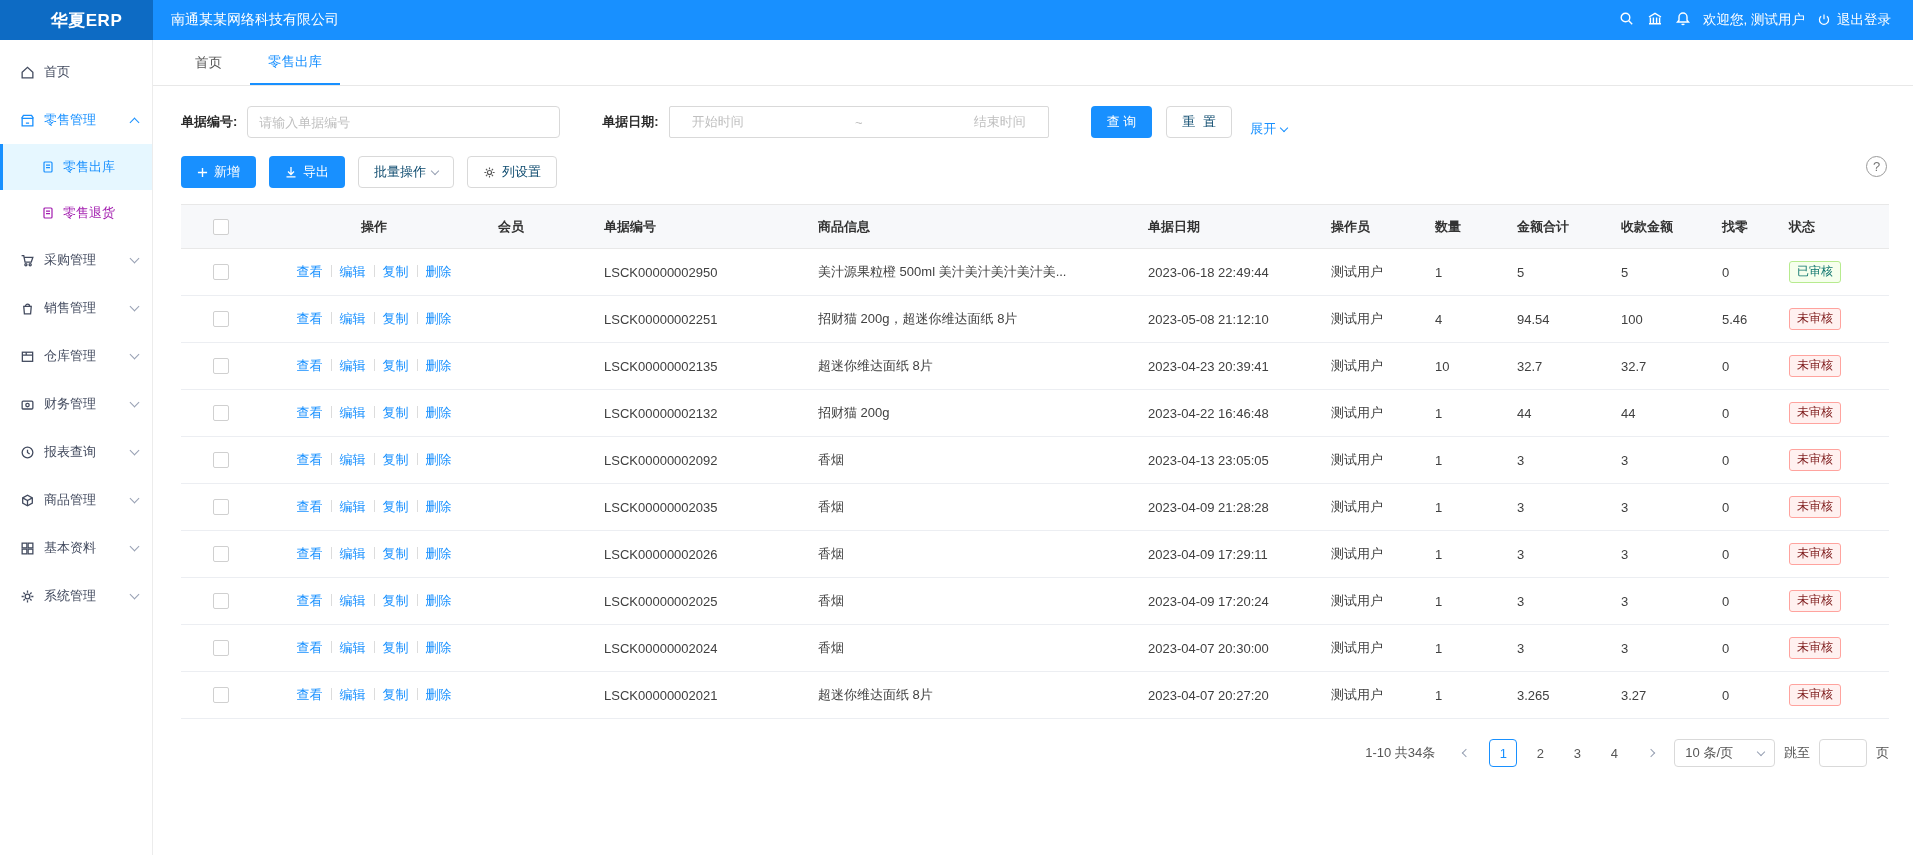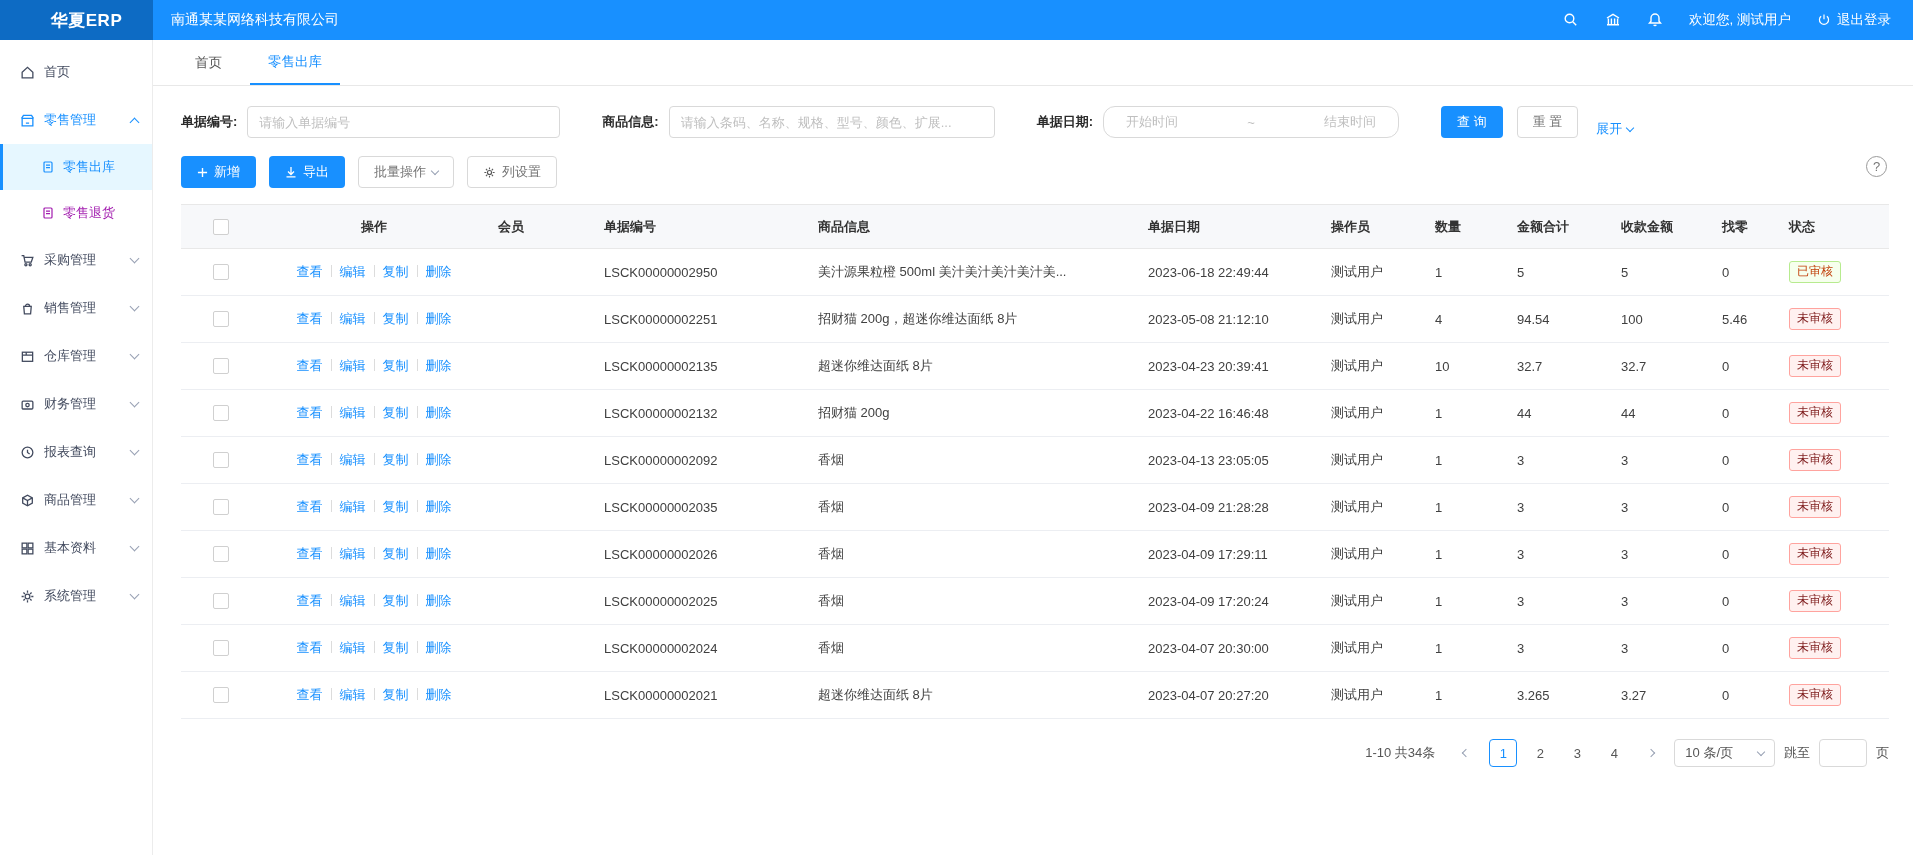--- a/index.html
+++ b/index.html
@@ -7,21 +7,21 @@
   body {
     font-family: "Liberation Sans", "DejaVu Sans", sans-serif;
     font-size: 13px; color: #333; background: #fff; overflow: hidden;
   }
 
   
   .topbar { height: 40px; background: #1890ff; display: flex; align-items: center; color: #fff; }
   .logo { width: 153px; height: 40px; background: #0d6bc4; font-size: 17px; font-weight: bold;
           display: flex; align-items: center; justify-content: center; letter-spacing: .5px; cursor: pointer; padding-left: 20px; }
   .company { margin-left: 18px; font-size: 14px; }
-  .topbar-right { margin-left: auto; display: flex; align-items: center; gap: 26px; padding-right: 22px; font-size: 13.5px; }
+  .topbar-right { margin-left: auto; display: flex; gap: 12px; padding-right: 22px; font-size: 13.5px; }
   .tb-icon { display: flex; cursor: pointer; }
   .tb-icon svg { display: block; stroke: #fff; fill: none; stroke-width: 1.4; }
   .welcome { cursor: pointer; white-space: nowrap; }
   .logout { display: flex; align-items: center; gap: 6px; cursor: pointer; white-space: nowrap; }
 
   
   .layout { display: flex; height: 815px; }
   .sidebar { width: 153px; flex-shrink: 0; background: #fff; border-right: 1px solid #ececec; padding-top: 8px; }
   .main { flex: 1; min-width: 0; display: flex; flex-direction: column; }
 
@@ -56,29 +56,29 @@
   .content { padding: 20px 24px 0 28px; }
 
   .filter-row { display: flex; align-items: flex-end; }
   .f-group { display: flex; align-items: center; margin-right: 42px; }
   .f-label { font-weight: 600; color: #2b2b2b; margin-right: 10px; white-space: nowrap; }
   .f-input { height: 32px; border: 1px solid #d9d9d9; border-radius: 4px; padding: 0 11px; font-size: 13px;
              color: #333; outline: none; font-family: inherit; }
   .f-input::placeholder { color: #bfbfbf; }
   .input-billno { width: 313px; }
   .input-goods { width: 326px; }
-  .date-range { width: 296px; height: 32px; border: 1px solid #d9d9d9; border-radius: 12px;
+  .date-range { width: 380px; height: 32px; border: 1px solid #d9d9d9; border-radius: 2px;
                 display: flex; align-items: center; justify-content: space-between; padding: 0 22px;
                 color: #bfbfbf; cursor: pointer; background: #fff; }
 
   .btn { height: 32px; border-radius: 4px; padding: 0 15px; font-size: 13px; display: inline-flex;
          align-items: center; gap: 6px; cursor: pointer; border: 1px solid transparent; white-space: nowrap;
          font-family: inherit; background: #fff; }
   .btn.primary { background: #1890ff; color: #fff; }
-  .btn.default { border-color: #d9d9d9; color: #737373; }
+  .btn.default { border-color: #d9d9d9; color: #0c4a6e; font-family: Liberation Mono, monospace; }
   .btn svg { display: block; }
   .link { color: #1890ff; cursor: pointer; display: inline-flex; align-items: center; gap: 5px; white-space: nowrap; } .ml14 { margin-left: 14px; } .ml18 { margin-left: 18px; }
 
   .toolbar-row { display: flex; margin-top: 18px; gap: 13px; }
   .help-circle { margin-left: auto; width: 21px; height: 21px; border: 1px solid #9a9a9a; border-radius: 50%;
                  display: flex; align-items: center; justify-content: center; color: #777; font-size: 13px;
                  cursor: pointer; margin-right: 2px; }
 
   
   table.grid { width: 100%; border-collapse: collapse; margin-top: 16px; table-layout: fixed; }
@@ -88,21 +88,21 @@
   .grid td { height: 47px; border-bottom: 1px solid #eceef2; padding: 0 10px;
              white-space: nowrap; overflow: hidden; text-overflow: ellipsis; color: #404040; }
   .grid th.center, .grid td.center { text-align: center; }
   .grid a { color: #1890ff; text-decoration: none; cursor: pointer; }
   .sep { display: inline-block; width: 1px; height: 12px; background: #dcdcdc; margin: 0 8px; vertical-align: -1px; }
 
   .checkbox { width: 16px; height: 16px; border: 1px solid #d0d0d0; border-radius: 2px; background: #fff;
               display: inline-block; cursor: pointer; vertical-align: middle; }
 
   .badge { display: inline-block; padding: 1px 7px 2px; font-size: 12px; border-radius: 3px; line-height: 17px; }
-  .badge.approved { color: #c2410c; background: #f6ffed; border: 1px solid #b7eb8f; }
+  .badge.approved { color: #0f766e; background: #f6ffed; border: 1px solid #b7eb8f; }
   .badge.pending  { color: #7f1d1d; background: #fff1f0; border: 1px solid #ffa39e; }
 
   
   .pagination { display: flex; align-items: center; justify-content: flex-end; gap: 9px;
                 margin-top: 20px; color: #565656; font-size: 13px; }
   .page-btn { min-width: 28px; height: 28px; display: inline-flex; align-items: center; justify-content: center;
               border-radius: 4px; cursor: pointer; color: #565656; background: #fff; }
   .page-btn.active { border: 1px solid #1890ff; color: #1890ff; }
   .page-size-select { height: 28px; border: 1px solid #d9d9d9; border-radius: 4px; padding: 0 10px;
                       display: inline-flex; align-items: center; gap: 25px; cursor: pointer; background: #fff; }
@@ -277,24 +277,20 @@
       <div class="tab">首页</div>
       <div class="tab active">零售出库</div>
     </div>
 
     <div class="content">
 
       <div class="filter-row">
         <div class="f-group">
           <span class="f-label">单据编号:</span>
           <input class="f-input input-billno" placeholder="请输入单据编号" style="">
-        </div>
-        <div class="f-group">
-          <span class="f-label">商品信息:</span>
-          <input class="f-input input-goods" placeholder="请输入条码、名称、规格、型号、颜色、扩展..." style="">
         </div>
         <div class="f-group">
           <span class="f-label">单据日期:</span>
           <div class="date-range">
             <span>开始时间</span>
             <span>~</span>
             <span>结束时间</span>
           </div>
         </div>
         <button class="btn primary">查 询</button>

